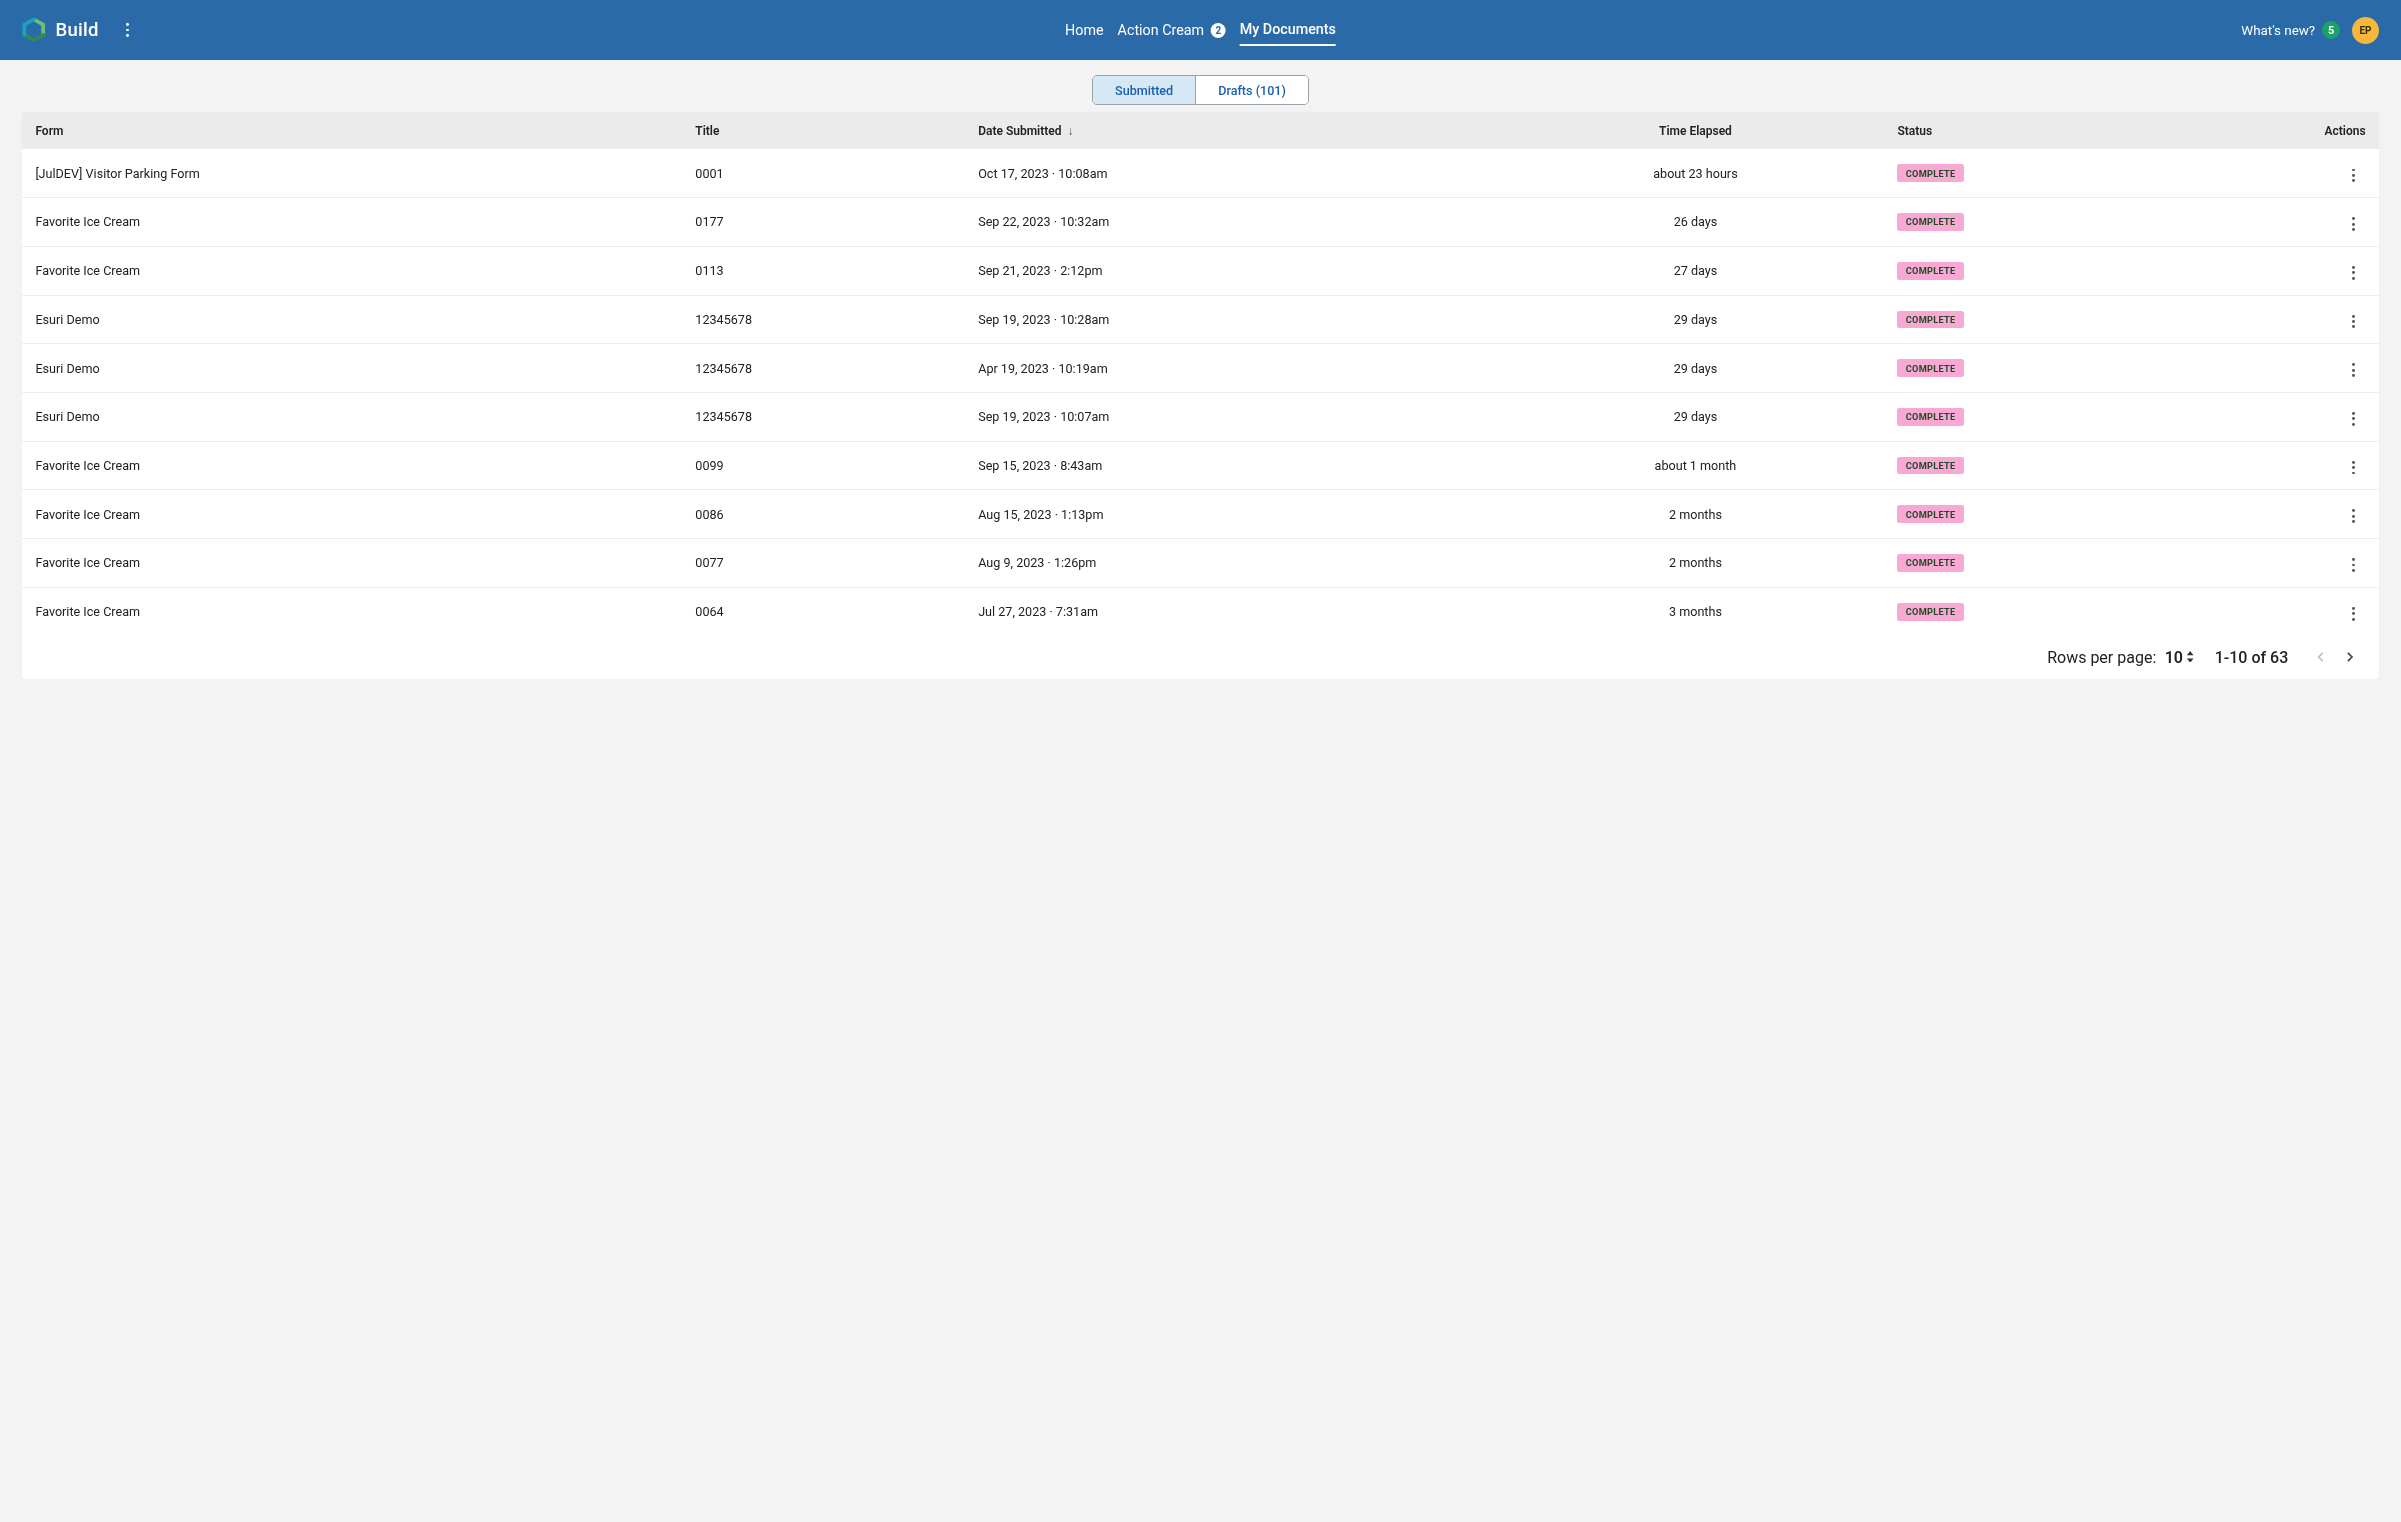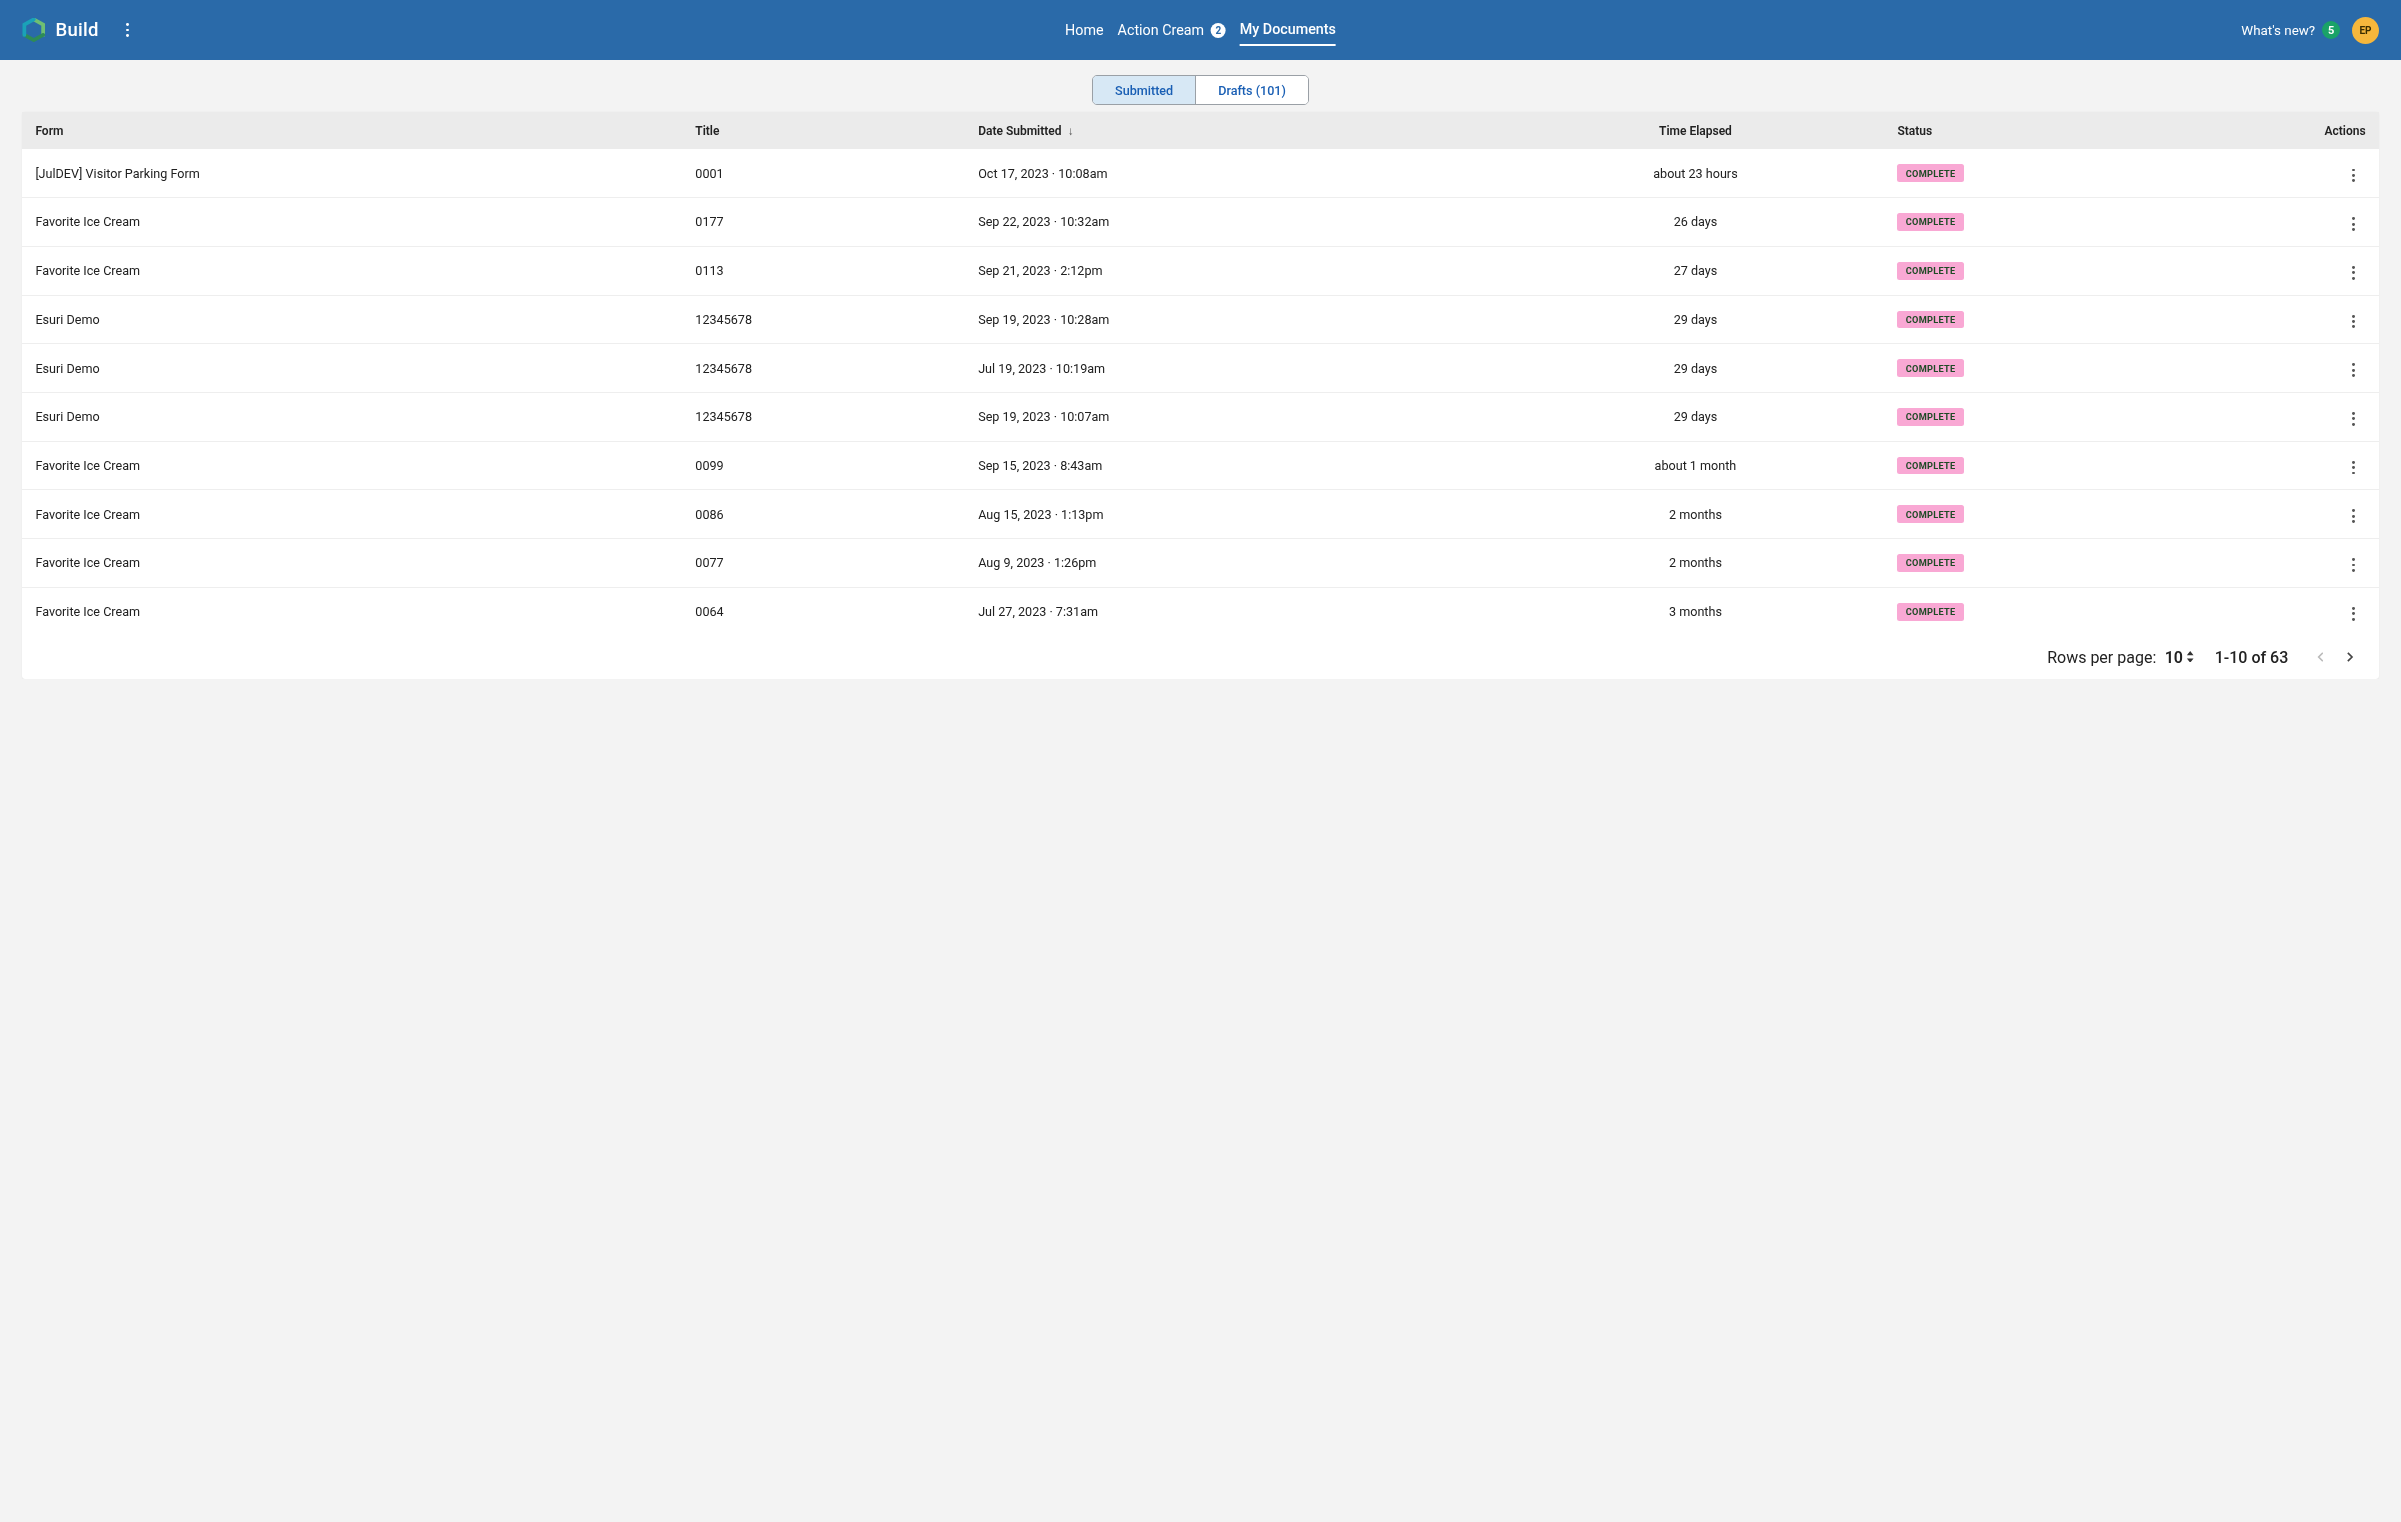--- a/index.html
+++ b/index.html
@@ -258,21 +258,21 @@
               <span class="dots-vert">
                 <span></span>
                 <span></span>
                 <span></span>
               </span>
             </span></td>
         </tr>
         <tr>
           <td class="col-form"><span>Esuri Demo</span></td>
           <td class="col-title"><span>12345678</span></td>
-          <td class="col-date"><span>Jul 19, 2023 · 10:19am</span></td>
+          <td class="col-date"><span>Apr 19, 2023 · 10:19am</span></td>
           <td class="col-elapsed"><span>29 days</span></td>
           <td class="col-status"><span class="status-badge">COMPLETE</span></td>
           <td class="col-actions" style="text-align:right;"><span class="row-more">
               <span class="dots-vert">
                 <span></span>
                 <span></span>
                 <span></span>
               </span>
             </span></td>
         </tr>

